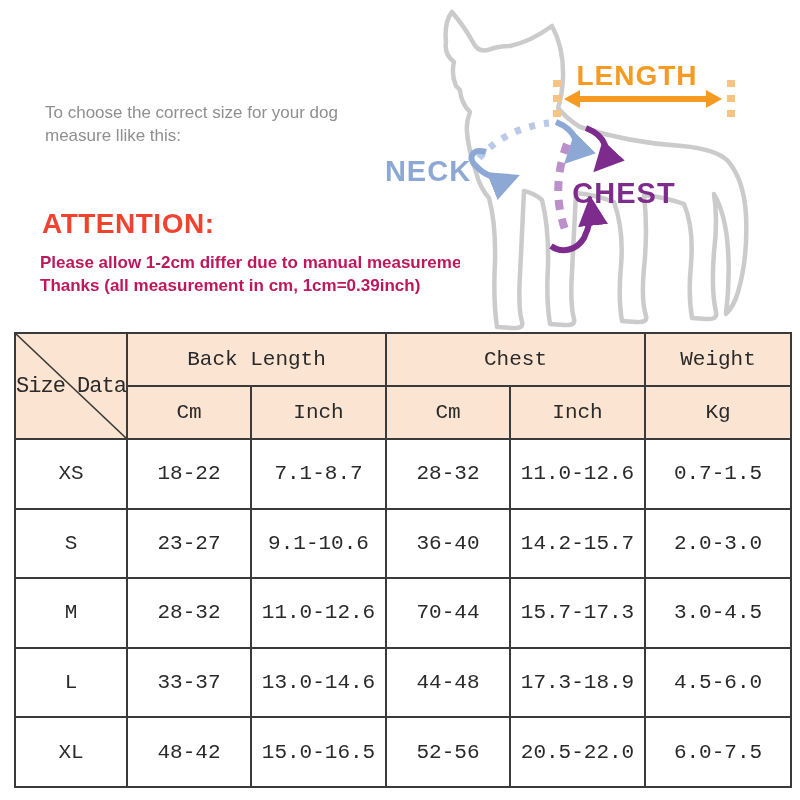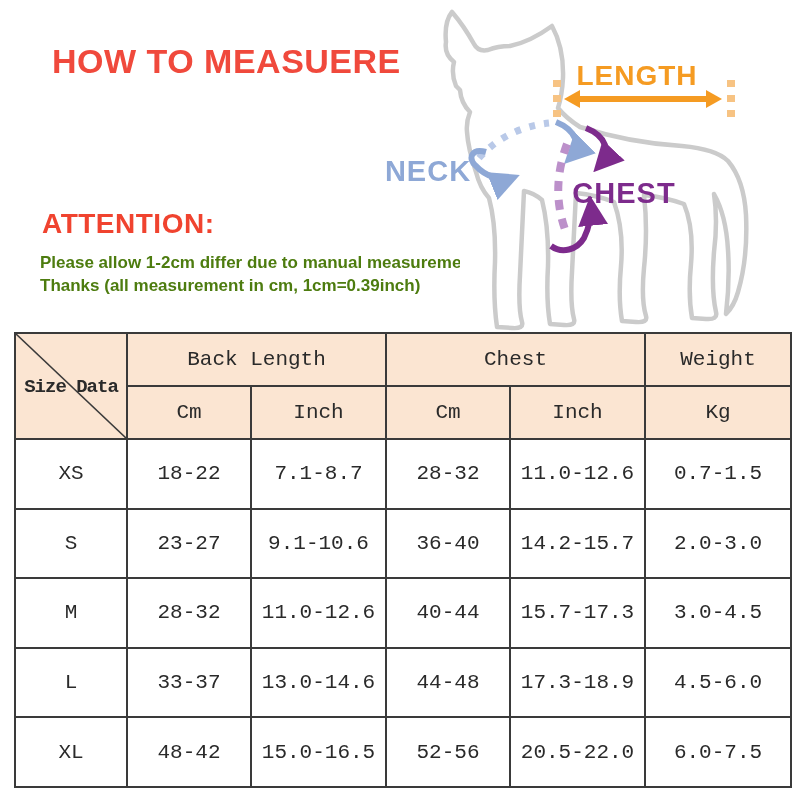--- a/index.html
+++ b/index.html
@@ -15,21 +15,21 @@
   .subtitle{
     position:absolute;left:45px;top:101px;
     font-size:17px;font-weight:500;color:#8F8F8F;line-height:23px;
   }
   .attention-title{
     position:absolute;left:42px;top:208px;
     font-size:28px;font-weight:bold;color:#F0432F;letter-spacing:.5px;
   }
   .attention-note{
     position:absolute;left:40px;top:251px;width:420px;
-    font-size:17px;font-weight:bold;color:#4d7c0f;line-height:23px;
+    font-size:17px;font-weight:bold;color:#be185d;line-height:23px;
   }
   .attention-note div{white-space:nowrap;overflow:hidden;}
   
   .diagram{position:absolute;left:0;top:0;}
   .diagram text{font-family:"Liberation Sans",sans-serif;font-weight:bold;letter-spacing:1px;}
   
   table.size-table{
     position:absolute;left:14px;top:332px;width:776px;height:456px;
     border-collapse:collapse;table-layout:fixed;
     font-family:"Liberation Mono",monospace;color:#2a2a2a;
@@ -38,29 +38,32 @@
     border:2px solid #3A3A3A;text-align:center;vertical-align:middle;
     font-weight:normal;font-size:21px;padding:0;
   }
   table.size-table thead th{background:#FBE5D2;}
   table.size-table thead tr{height:53px;}
   table.size-table tbody tr{height:60px;}
   table.size-table tbody th,table.size-table tbody td{background:#ffffff;}
   th.corner{position:relative;overflow:hidden;}
   th.corner svg{position:absolute;left:0;top:0;width:100%;height:100%;}
   th.corner .corner-label{
-    position:relative;z-index:2;font-size:19px;letter-spacing:-1px;font-weight:bold;
+    position:relative;z-index:2;font-size:22px;letter-spacing:-1px;
   }
 </style>
 </head>
 <body>
 
 <div class="canvas">
 
-  <div class="title">HOW TO MEASUERE</div>
+  <div class="subtitle">
+    <div>To choose the correct size for your dog</div>
+    <div>measure llike this:</div>
+  </div>
   <div class="attention-title">ATTENTION:</div>
   <div class="attention-note">
     <div>Please allow 1-2cm differ due to manual measureme</div>
     <div>Thanks (all measurement in cm, 1cm=0.39inch)</div>
   </div>
 
   <svg class="diagram" width="800" height="800" viewBox="0 0 800 800">
     <defs>
       <marker id="arrB" markerWidth="5" markerHeight="5" refX="3.6" refY="2.5" orient="auto" markerUnits="strokeWidth">
         <path d="M0,0 L5,2.5 L0,5 Z" fill="#8EA8D6"></path>
@@ -187,21 +190,21 @@
         <td>23-27</td>
         <td>9.1-10.6</td>
         <td>36-40</td>
         <td>14.2-15.7</td>
         <td>2.0-3.0</td>
       </tr>
       <tr>
         <th>M</th>
         <td>28-32</td>
         <td>11.0-12.6</td>
-        <td>40-44</td>
+        <td>70-44</td>
         <td>15.7-17.3</td>
         <td>3.0-4.5</td>
       </tr>
       <tr>
         <th>L</th>
         <td>33-37</td>
         <td>13.0-14.6</td>
         <td>44-48</td>
         <td>17.3-18.9</td>
         <td>4.5-6.0</td>

